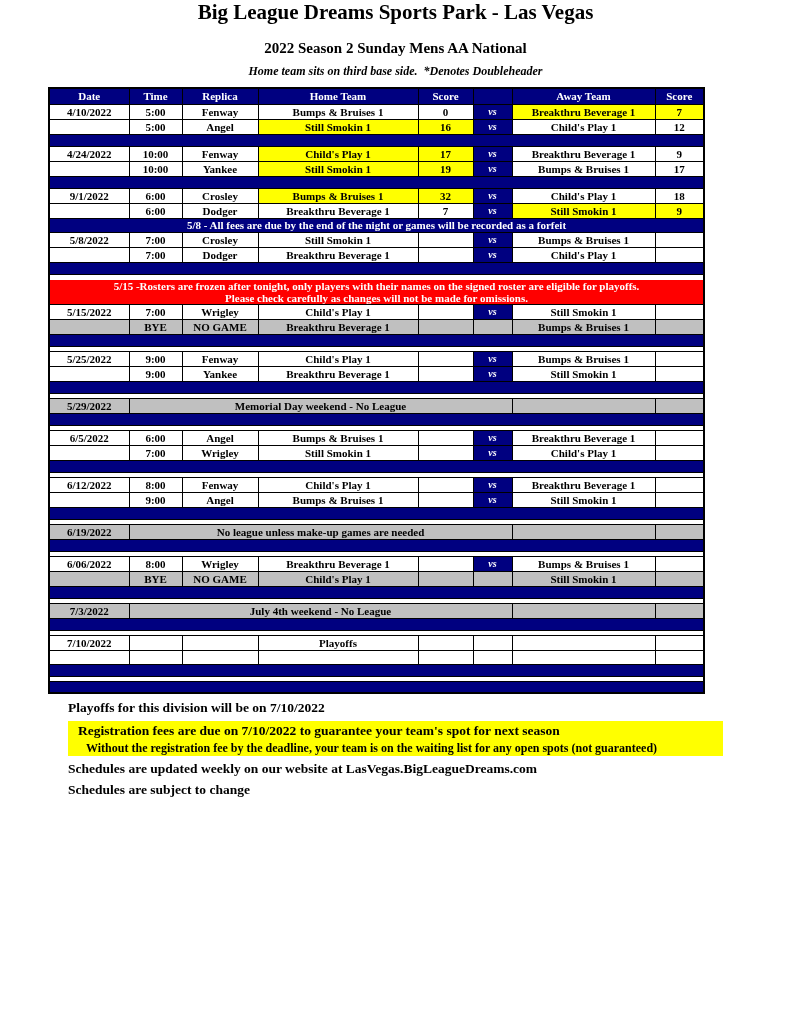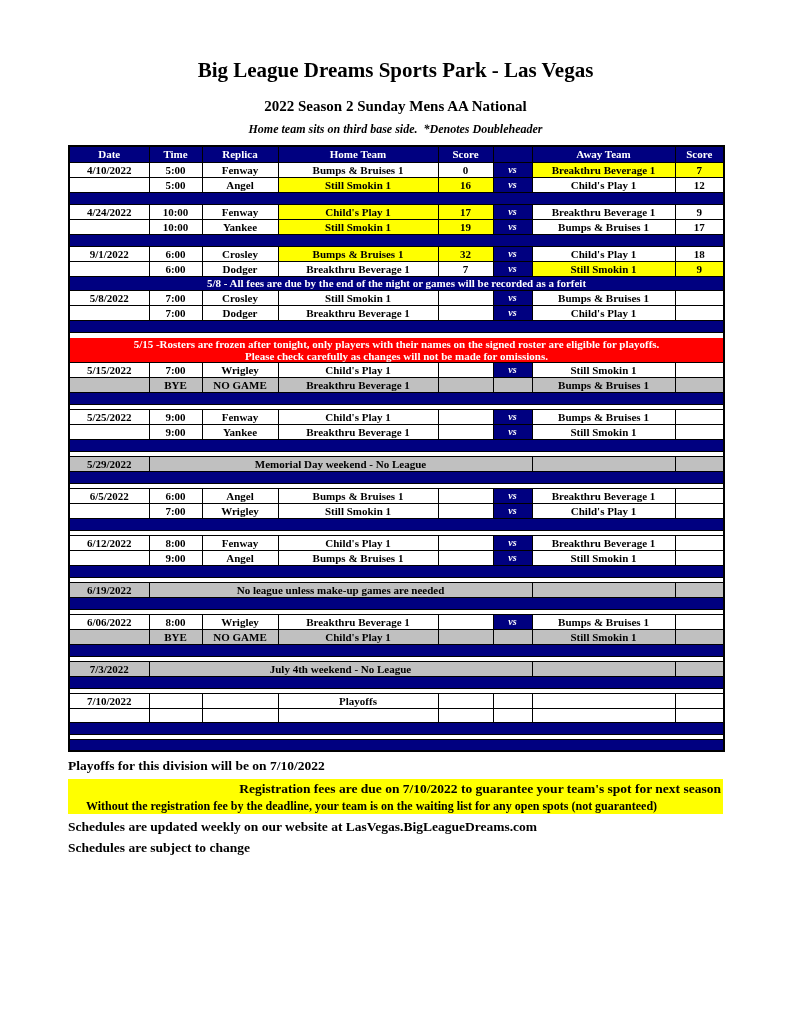--- a/index.html
+++ b/index.html
@@ -2,48 +2,48 @@
 <html style="--navy: #000080; --yellow: #FFFF00; --red: #FF0000; --gray: #C0C0C0;"><head>
 <meta charset="utf-8">
 <style>
   :root { --navy:#000080; --yellow:#FFFF00; --red:#FF0000; --gray:#C0C0C0; }
   * { box-sizing: border-box; }
   html, body { margin: 0; padding: 0; }
   body {
     width: 791px; min-height: 1024px; background: #fff; color: #000;
     font-family: "Liberation Serif", serif;
   }
-  .titles { padding-top: 58px; text-align: center; }
+  .titles { text-align: center; }
   .title { font-size: 21px; font-weight: bold; line-height: 1.15; margin: 0; }
   .subtitle { font-size: 15px; font-weight: bold; margin: 16px 0 0; }
   .field-note { font-size: 12px; font-weight: bold; font-style: italic; margin: 7px 0 8px; white-space: pre-wrap; }
 
   table.sched {
     border-collapse: collapse; table-layout: fixed;
-    width: 655px; margin-left: 68px; border: 2px solid #000;
+    width: 655px; margin-left: 48px; border: 2px solid #000;
   }
   .sched th, .sched td {
     border: 1px solid #000; padding: 0 2px;
     font-weight: bold; font-size: 11px;
     height: 14px; line-height: 14px;
     text-align: center; overflow: hidden; white-space: nowrap;
   }
   .sched thead th { background: var(--navy); color: #fff; height: 15px; line-height: 15px; }
   .sched td.vs { background: var(--navy); color: #fff; font-style: italic; font-size: 10px; }
   .sched td.hl { background: var(--yellow); }
   .sched td.gray { background: var(--gray); }
   .sched tr.r-sep td { background: var(--navy); height: 12px; line-height: 12px; border-left: none; border-right: none; }
   .sched tr.r-spacer td { height: 5px; line-height: 5px; border: none; }
   .sched tr.r-notice td { background: var(--navy); color: #fff; height: 13px; line-height: 13px; border-left: none; border-right: none; }
   .sched tr.r-red td { background: var(--red); color: #fff; height: 12px; line-height: 12px; border: none; }
 
   .footer { width: 655px; margin: 6px 0 0 68px; }
   .f-line { font-weight: bold; }
   .f-plain { font-size: 13.5px; margin: 2px 0 5px; }
-  .f-yellow-lg { background: var(--yellow); font-size: 13.5px; line-height: 19px; padding: 0 2px; text-align: right; }
+  .f-yellow-lg { background: var(--yellow); font-size: 13.5px; line-height: 19px; padding: 0 10px; }
   .f-yellow-sm { background: var(--yellow); font-size: 12px; line-height: 16px; padding: 0 18px; margin-bottom: 5px; }
 </style>
 </head>
 <body>
 
 <div class="page">
 
   <div class="titles">
     <div class="title">Big League Dreams Sports Park - Las Vegas</div>
     <div class="subtitle">2022 Season 2 Sunday Mens AA National</div>

